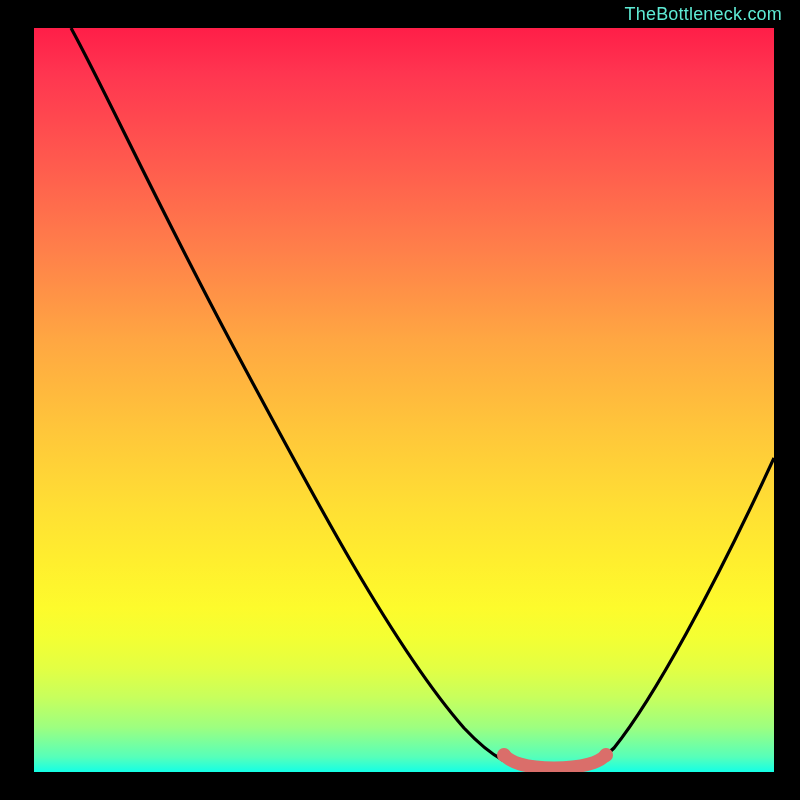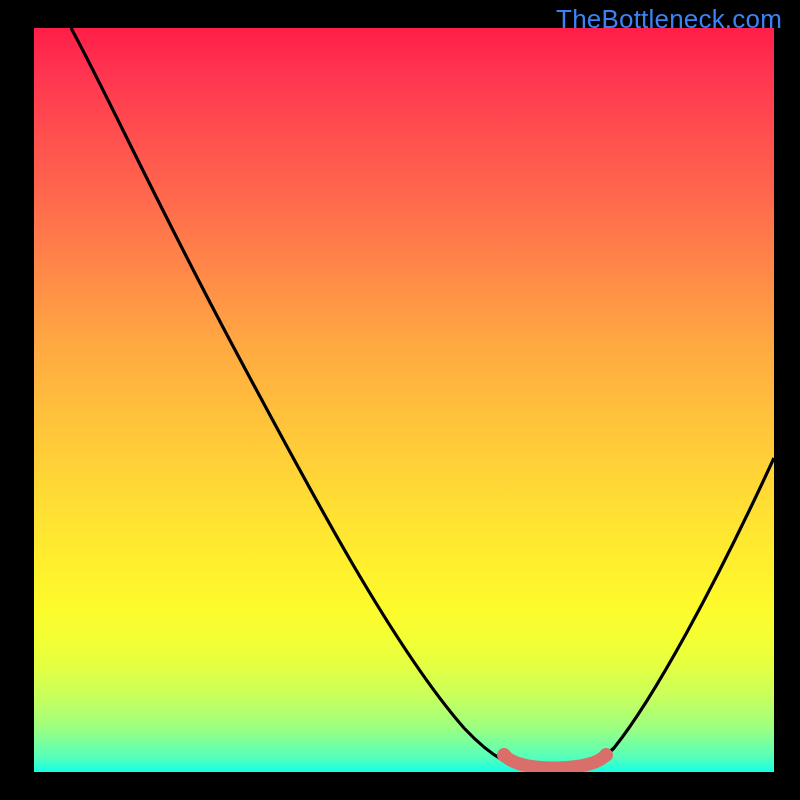--- a/index.html
+++ b/index.html
@@ -46,22 +46,22 @@
     left: 0;
     top: 0;
     width: 740px;
     height: 744px;
   }
   .watermark {
     position: absolute;
     top: 4px;
     right: 18px;
     font-family: Arial, Helvetica, sans-serif;
-    font-size: 26px;
-    color: #3b82f6;
+    font-size: 18px;
+    color: #5eead4;
     letter-spacing: 0.2px;
     user-select: none;
   }
 </style>
 </head>
 <body>
 
 <div class="frame">
   <div class="plot">
     <svg viewBox="0 0 740 744" preserveAspectRatio="none">

